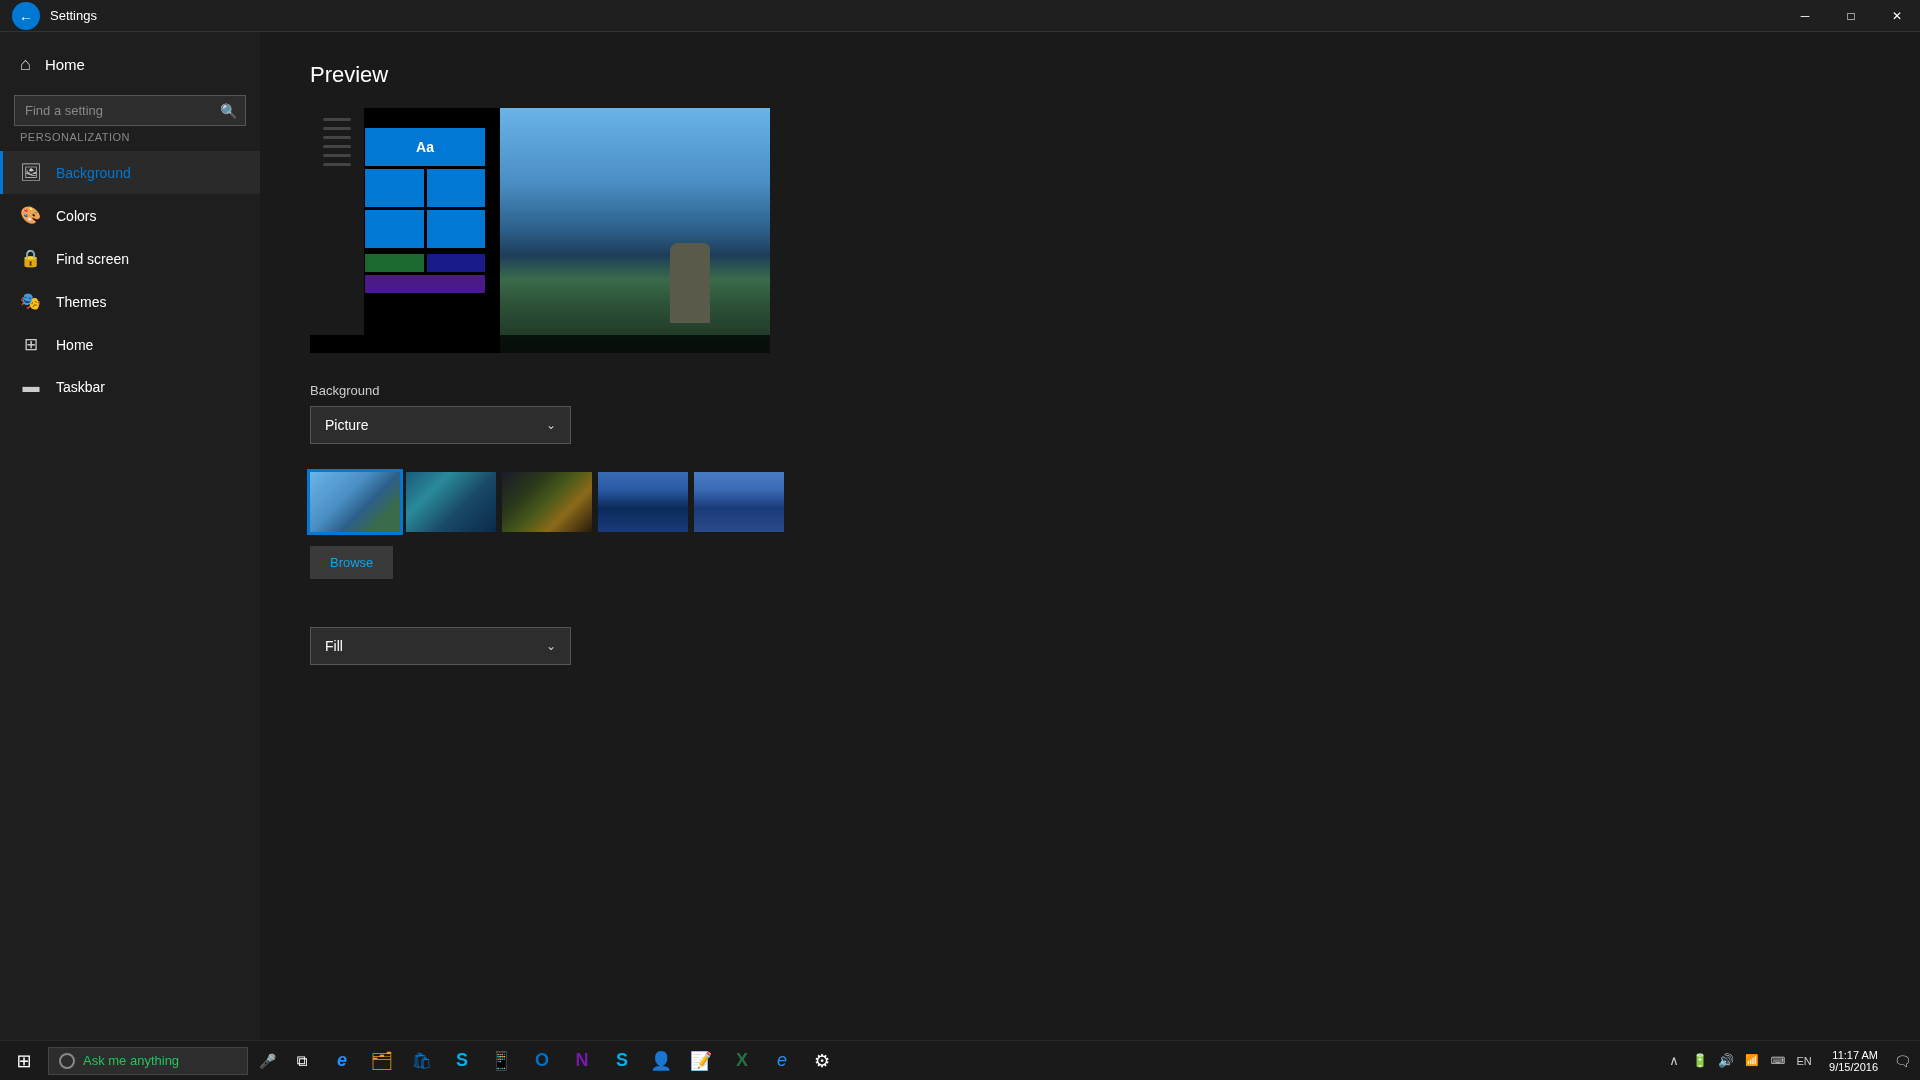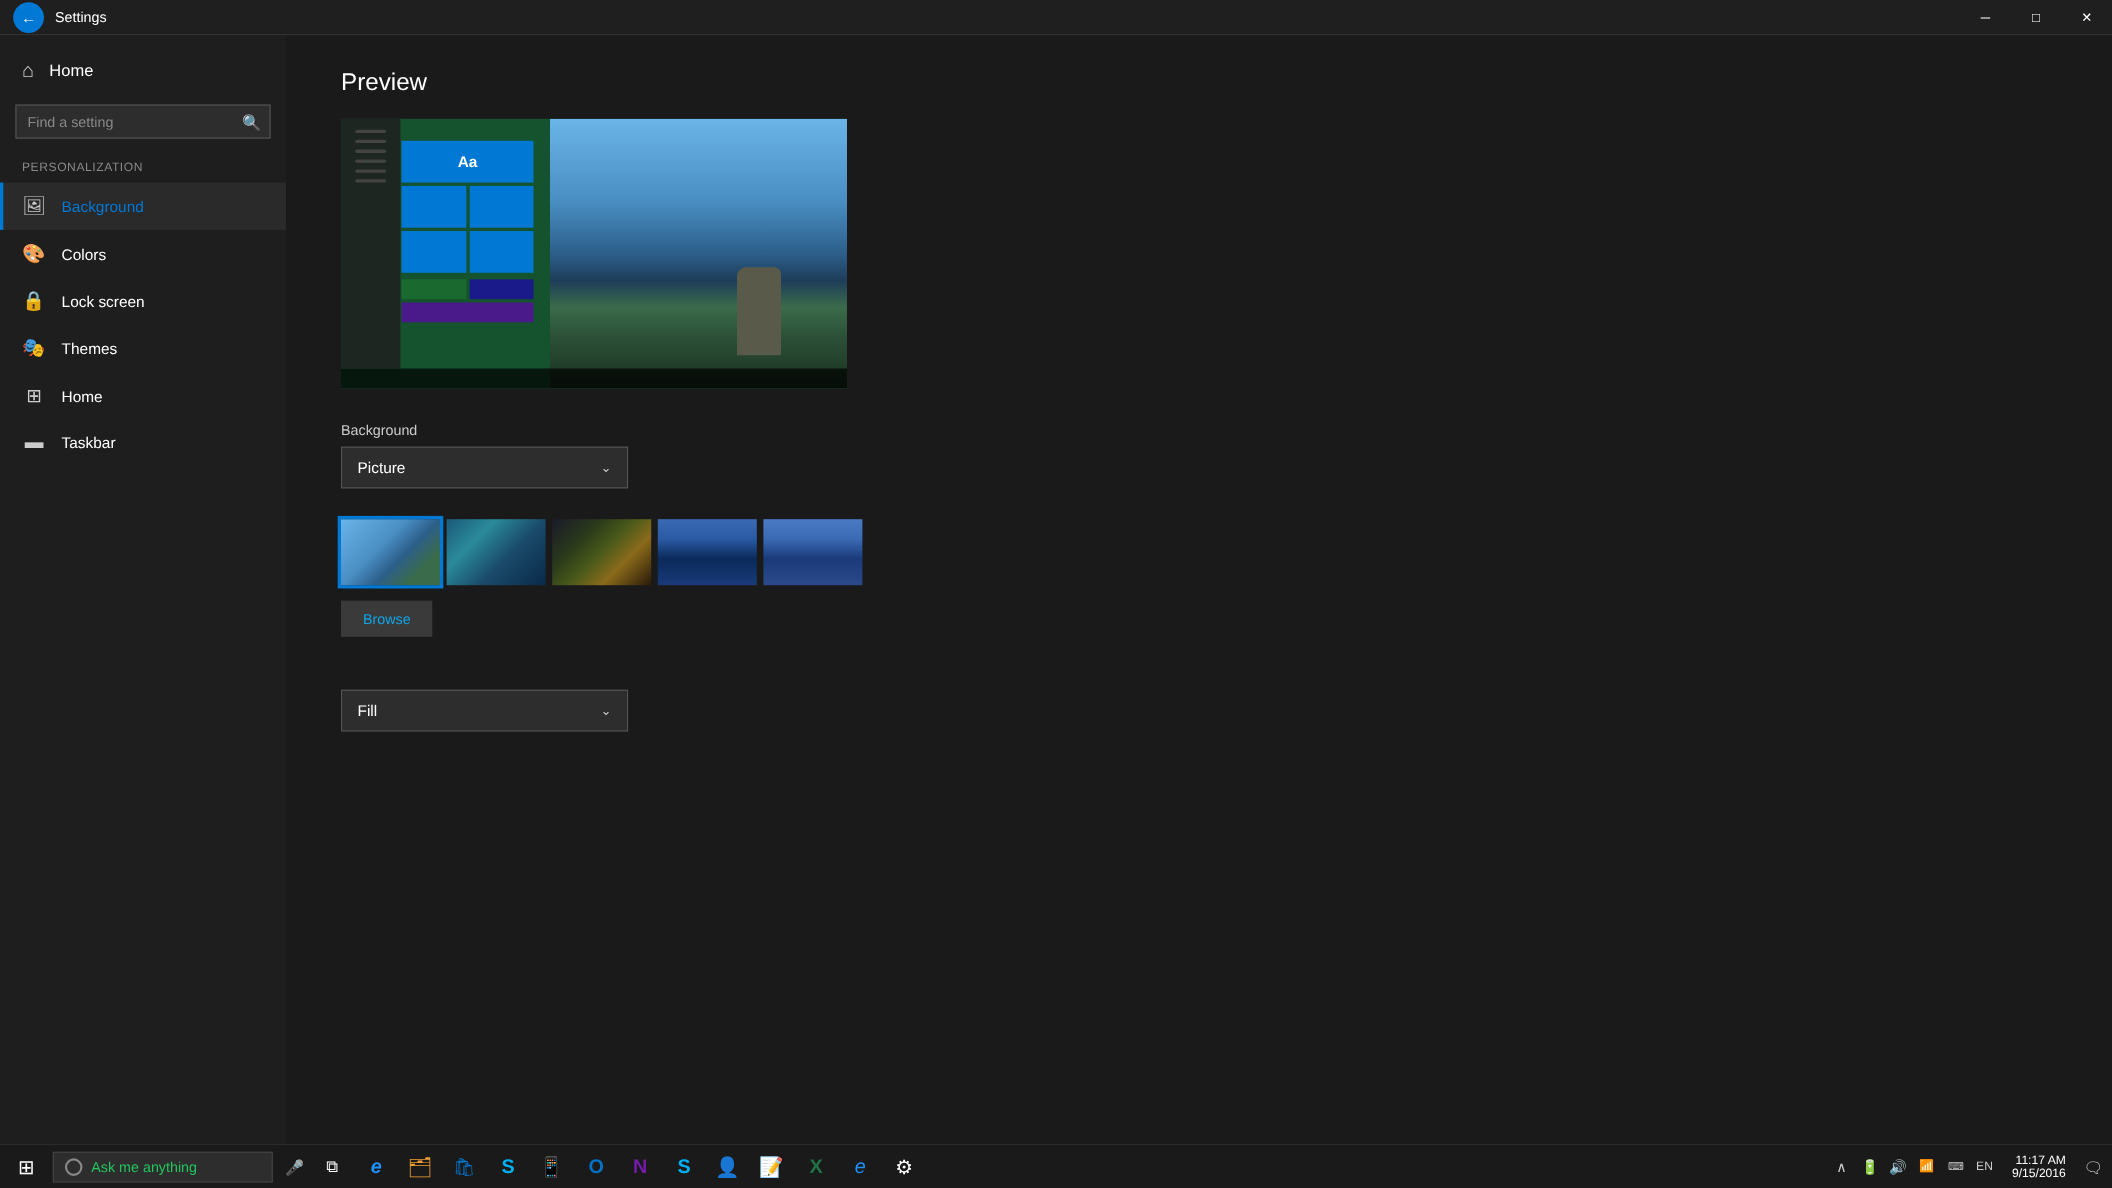--- a/index.html
+++ b/index.html
@@ -69,21 +69,21 @@
     }
     .sidebar-home {
       display: flex; align-items: center;
       padding: 12px 20px;
       cursor: pointer;
     }
     .sidebar-home-icon { font-size: 18px; margin-right: 14px; color: #ccc; }
     .sidebar-home-label { font-size: 15px; }
 
     .sidebar-search {
-      margin: 8px 14px 16px;
+      margin: 8px 14px 1px;
       position: relative;
     }
     .sidebar-search input {
       width: 100%;
       background: #2d2d2d;
       border: 1px solid #555;
       color: #fff;
       padding: 7px 32px 7px 10px;
       font-size: 13px;
       outline: none;
@@ -138,21 +138,21 @@
       font-size: 22px;
       font-weight: 300;
       margin-bottom: 20px;
       color: #fff;
     }
 
     
     .preview-container {
       width: 460px;
       height: 245px;
-      background: #14532d;
+      background: #000000;
       margin-bottom: 30px;
       position: relative;
       overflow: hidden;
     }
     .preview-desktop {
       width: 100%; height: 100%;
       position: relative;
     }
     
     .preview-bg {
@@ -395,21 +395,21 @@
     <div class="sidebar-item active">
       <span class="sidebar-item-icon">🖼</span>
       <span class="sidebar-item-label">Background</span>
     </div>
     <div class="sidebar-item">
       <span class="sidebar-item-icon">🎨</span>
       <span class="sidebar-item-label">Colors</span>
     </div>
     <div class="sidebar-item">
       <span class="sidebar-item-icon">🔒</span>
-      <span class="sidebar-item-label">Lock screen</span>
+      <span class="sidebar-item-label">Find screen</span>
     </div>
     <div class="sidebar-item">
       <span class="sidebar-item-icon">🎭</span>
       <span class="sidebar-item-label">Themes</span>
     </div>
     <div class="sidebar-item">
       <span class="sidebar-item-icon">⊞</span>
       <span class="sidebar-item-label">Home</span>
     </div>
     <div class="sidebar-item">

